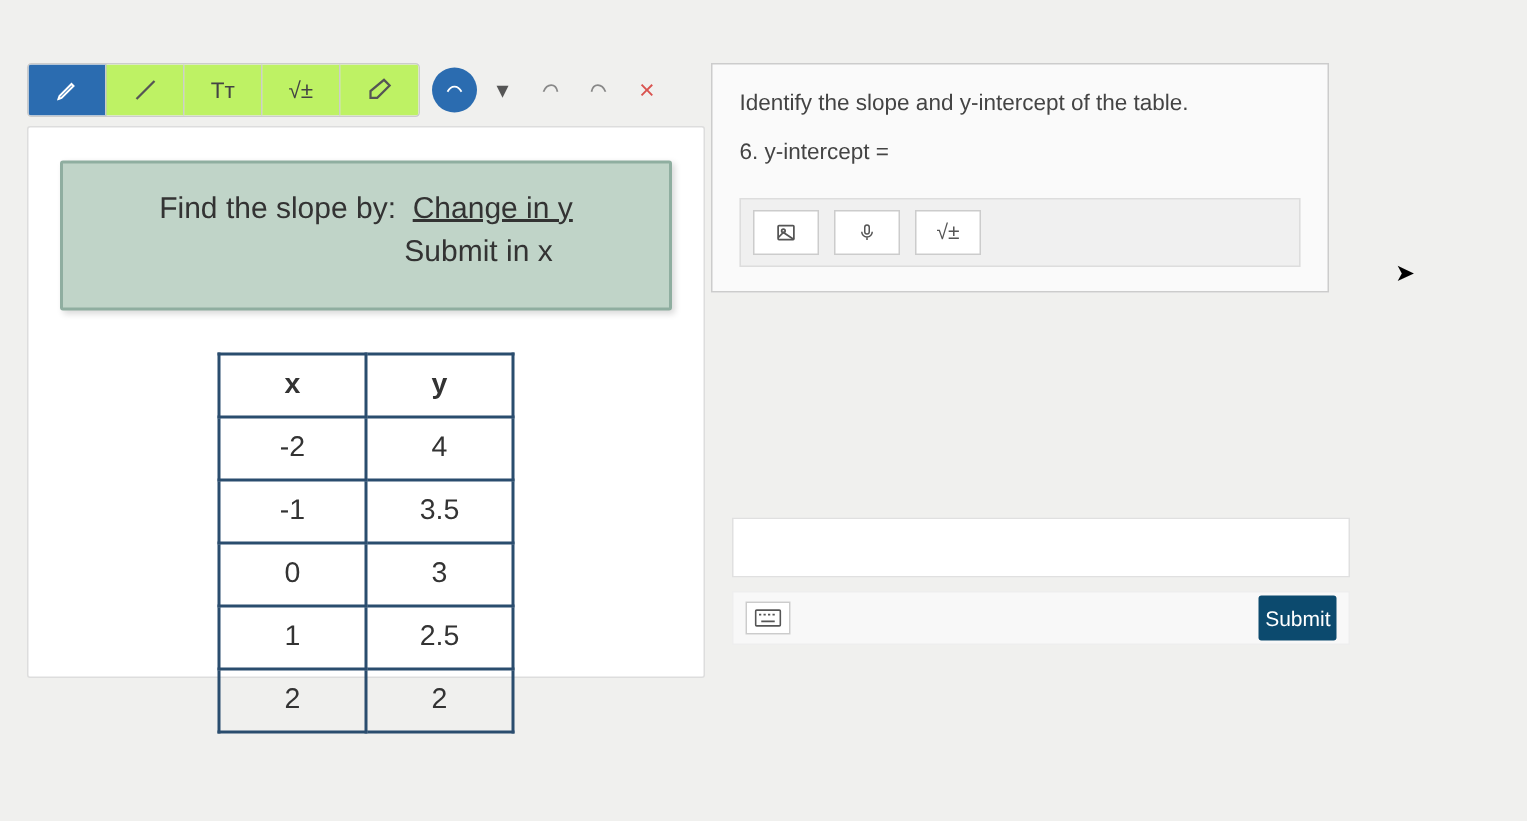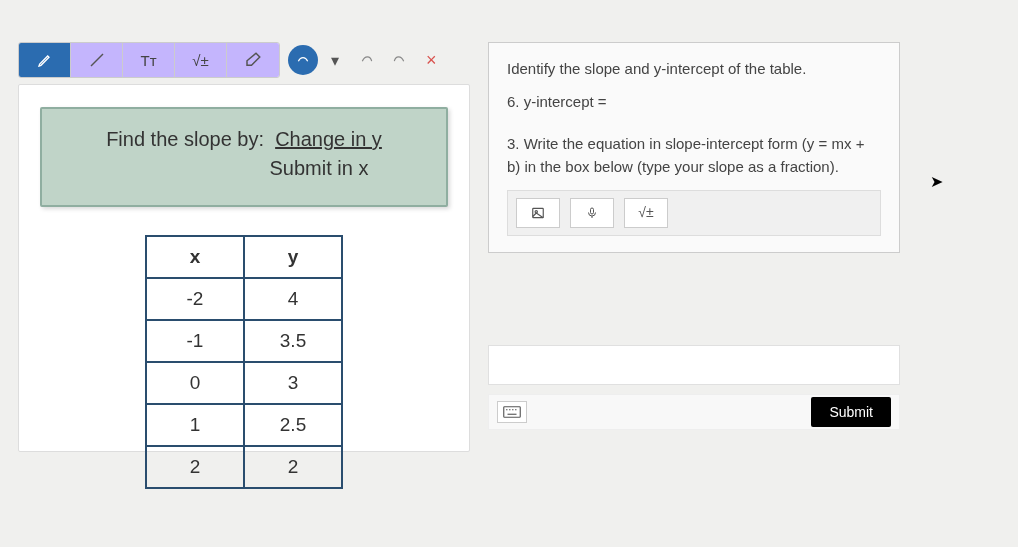--- a/index.html
+++ b/index.html
@@ -26,21 +26,21 @@
     overflow: hidden;
     background: #fff;
   }
   .tb-btn {
     width: 52px;
     height: 34px;
     display: flex;
     align-items: center;
     justify-content: center;
     border-right: 1px solid #ccc;
-    background: #c4b5fd;
+    background: #bef264;
     cursor: pointer;
     font-size: 15px;
     color: #444;
   }
   .tb-btn:last-child { border-right: none; }
   .tb-btn.active { background: #2b6cb0; color: #fff; }
   .tb-btn.active svg { stroke: #fff; }
   .tb-circle {
     width: 30px; height: 30px; border-radius: 50%;
     background: #2b6cb0; color:#fff;
@@ -86,21 +86,21 @@
     border: 2px solid #2a4d6e;
     width:98px; height:42px;
     text-align:center;
     font-size:19px;
     color:#333;
   }
   .data-table th { font-weight:bold; background:#fff;}
   
   .right-panel {
     position:absolute;
-    top:42px; left:488px;
+    top:42px; left:474px;
     width:412px;
     border:1px solid #ccc;
     background:#fafafa;
     padding: 14px 18px 16px 18px;
     font-size:15px;
     color:#444;
     line-height:1.55;
   }
   .right-panel p { margin: 10px 0 18px 0; }
   .input-tools {
@@ -130,22 +130,22 @@
     position:absolute;
     top: 394px; left:488px;
     width:412px; height:36px;
     background:#f8f8f8;
     border:1px solid #eee;
     display:flex; align-items:center; justify-content:space-between;
     padding:0 8px;
   }
   .kb-btn { width:30px;height:22px;border:1px solid #ccc;background:#fff;display:flex;align-items:center;justify-content:center;cursor:pointer;}
   .submit-btn {
-    background:#000000; color:#fff;
-    border:none; padding:7px 18px;
+    background:#0c4a6e; color:#fff;
+    border:none; padding:7px 4px;
     font-size:14px; cursor:pointer;
     border-radius:2px;
   }
   .cursor-arrow {
     position:absolute; top:172px; left:930px;
     font-size:16px; color:#000;
   }
 </style>
 </head>
 <body>
@@ -223,21 +223,20 @@
           <td>2</td>
           <td>2</td>
         </tr>
   </tbody>
     </table>
 </div>
 
 <div class="right-panel">
   <div>Identify the slope and y-intercept of the table.</div>
   <p>6. y-intercept =</p>
-  <p style="margin-bottom:8px;">3. Write the equation in slope-intercept form (y = mx + b) in the box below (type your slope as a fraction).</p>
   <div class="input-tools">
     <div class="tool-btn">
       <svg width="16" height="14" viewBox="0 0 24 24" fill="none" stroke="#555" stroke-width="2">
           <rect x="3" y="4" width="18" height="16" rx="1"></rect>
           <circle cx="9" cy="10" r="2"></circle>
           <path d="M3 18l6-6 12 8"></path>
         </svg>
     </div>
     <div class="tool-btn">
       <svg width="12" height="16" viewBox="0 0 24 24" fill="none" stroke="#555" stroke-width="2">

